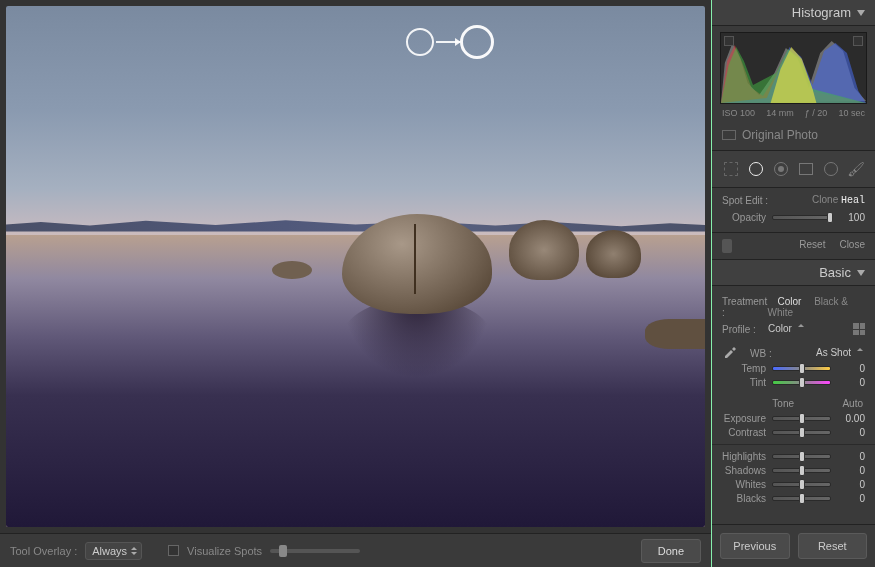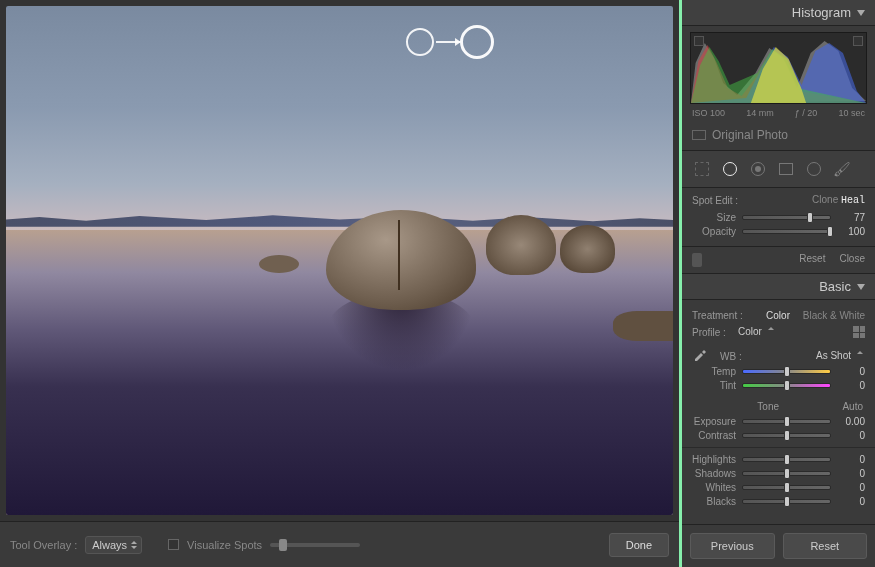--- a/index.html
+++ b/index.html
@@ -18,32 +18,32 @@
   .rock-r2 { position: absolute; top: 43%; left: 83%; width: 55px; height: 48px; background: radial-gradient(ellipse, #908070, #483828); border-radius: 50% 50% 40% 40%; }
   .rock-small { position: absolute; top: 49%; left: 38%; width: 40px; height: 18px; background: #706050; border-radius: 50%; }
   .rock-fg { position: absolute; top: 60%; right: 0; width: 60px; height: 30px; background: #605040; border-radius: 40% 0 0 40%; }
   .reflect { position: absolute; top: 56%; left: 48%; width: 150px; height: 80px; background: radial-gradient(ellipse at 50% 0%, rgba(30,20,40,0.9), transparent 70%); border-radius: 50%; }
   
   .heal-source { position: absolute; top: 22px; left: 400px; width: 28px; height: 28px; border: 2px solid rgba(255,255,255,0.9); border-radius: 50%; }
   .heal-arrow { position: absolute; top: 35px; left: 430px; width: 24px; height: 2px; background: rgba(255,255,255,0.9); }
   .heal-arrow::after { content:""; position:absolute; right:-1px; top:-3px; border-left:6px solid rgba(255,255,255,0.9); border-top:4px solid transparent; border-bottom:4px solid transparent; }
   .heal-target { position: absolute; top: 19px; left: 454px; width: 34px; height: 34px; border: 3px solid rgba(255,255,255,0.95); border-radius: 50%; }
   
-  .bottom-bar { height: 46px; background: #3a3a3a; display: flex; align-items: center; padding: 0 10px; gap: 8px; border-top: 1px solid #222; }
+  .bottom-bar { height: 34px; background: #3a3a3a; display: flex; align-items: center; padding: 0 10px; gap: 8px; border-top: 1px solid #222; }
   .bottom-bar .label { color: #888; }
   .bottom-bar .dropdown { color: #ccc; padding: 2px 14px 2px 6px; background: #444; border: 1px solid #555; border-radius: 3px; position: relative; cursor: pointer; }
   .bottom-bar .dropdown::after { content:""; position:absolute; right:4px; top:4px; border-left:3px solid transparent; border-right:3px solid transparent; border-bottom:3px solid #aaa; }
   .bottom-bar .dropdown::before { content:""; position:absolute; right:4px; bottom:4px; border-left:3px solid transparent; border-right:3px solid transparent; border-top:3px solid #aaa; }
   .checkbox { width: 11px; height: 11px; border: 1px solid #666; background: #333; cursor: pointer; }
   .mini-slider { width: 90px; height: 4px; background: #555; border-radius: 2px; position: relative; cursor: pointer; }
   .mini-slider .thumb { position: absolute; top: -4px; width: 8px; height: 12px; background: #888; border-radius: 2px; }
   .spacer { flex: 1; }
   .done-btn { background: #4a4a4a; border: 1px solid #5a5a5a; color: #ddd; padding: 5px 16px; border-radius: 3px; cursor: pointer; font-size: 11px; }
   
-  .side-panel { width: 196px; background: #3a3a3a; display: flex; flex-direction: column; overflow: hidden; border-left: 3px solid #86efac; }
+  .side-panel { width: 164px; background: #3a3a3a; display: flex; flex-direction: column; overflow: hidden; border-left: 1px solid #86efac; }
   .panel-header { background: #404040; color: #ccc; text-align: right; padding: 5px 10px; font-size: 13px; border-bottom: 1px solid #222; display: flex; align-items: center; justify-content: flex-end; gap: 6px; }
   .panel-header .tri { width: 0; height: 0; border-left: 4px solid transparent; border-right: 4px solid transparent; border-top: 6px solid #aaa; }
   
   .histogram-box { height: 72px; margin: 6px 8px 4px; background: #2b2b2b; position: relative; border: 1px solid #1a1a1a; }
   .histogram-box svg { width: 100%; height: 100%; }
   .clip-ind { position: absolute; top: 3px; width: 10px; height: 10px; background: #333; border: 1px solid #555; }
   .clip-l { left: 3px; } .clip-r { right: 3px; }
   .histo-info { display: flex; justify-content: space-between; padding: 0 10px 6px; color: #888; font-size: 9px; }
   .orig-row { display: flex; align-items: center; gap: 6px; padding: 4px 10px 8px; color: #888; font-size: 12px; border-bottom: 1px solid #222;}
   .orig-row .box { width: 14px; height: 10px; border: 1px solid #666; }
@@ -179,27 +179,20 @@
 
   <div class="section">
     <div class="section-title-row">
       <span>Spot Edit :</span>
       <span class="mode-btns">
         <span>Clone</span>
         <span class="active">Heal</span>
       </span>
     </div>
     <div class="slider-row">
-      <span class="lbl">Size</span>
-      <div class="track">
-          <div class="thumb" style="left: 77%;"></div>
-        </div>
-      <span class="val">77</span>
-    </div>
-    <div class="slider-row">
       <span class="lbl">Opacity</span>
       <div class="track">
           <div class="thumb" style="left: 100%;"></div>
         </div>
       <span class="val">100</span>
     </div>
   </div>
   <div class="action-row">
     <span class="toggle-sw"></span>
     <span>Reset</span>

